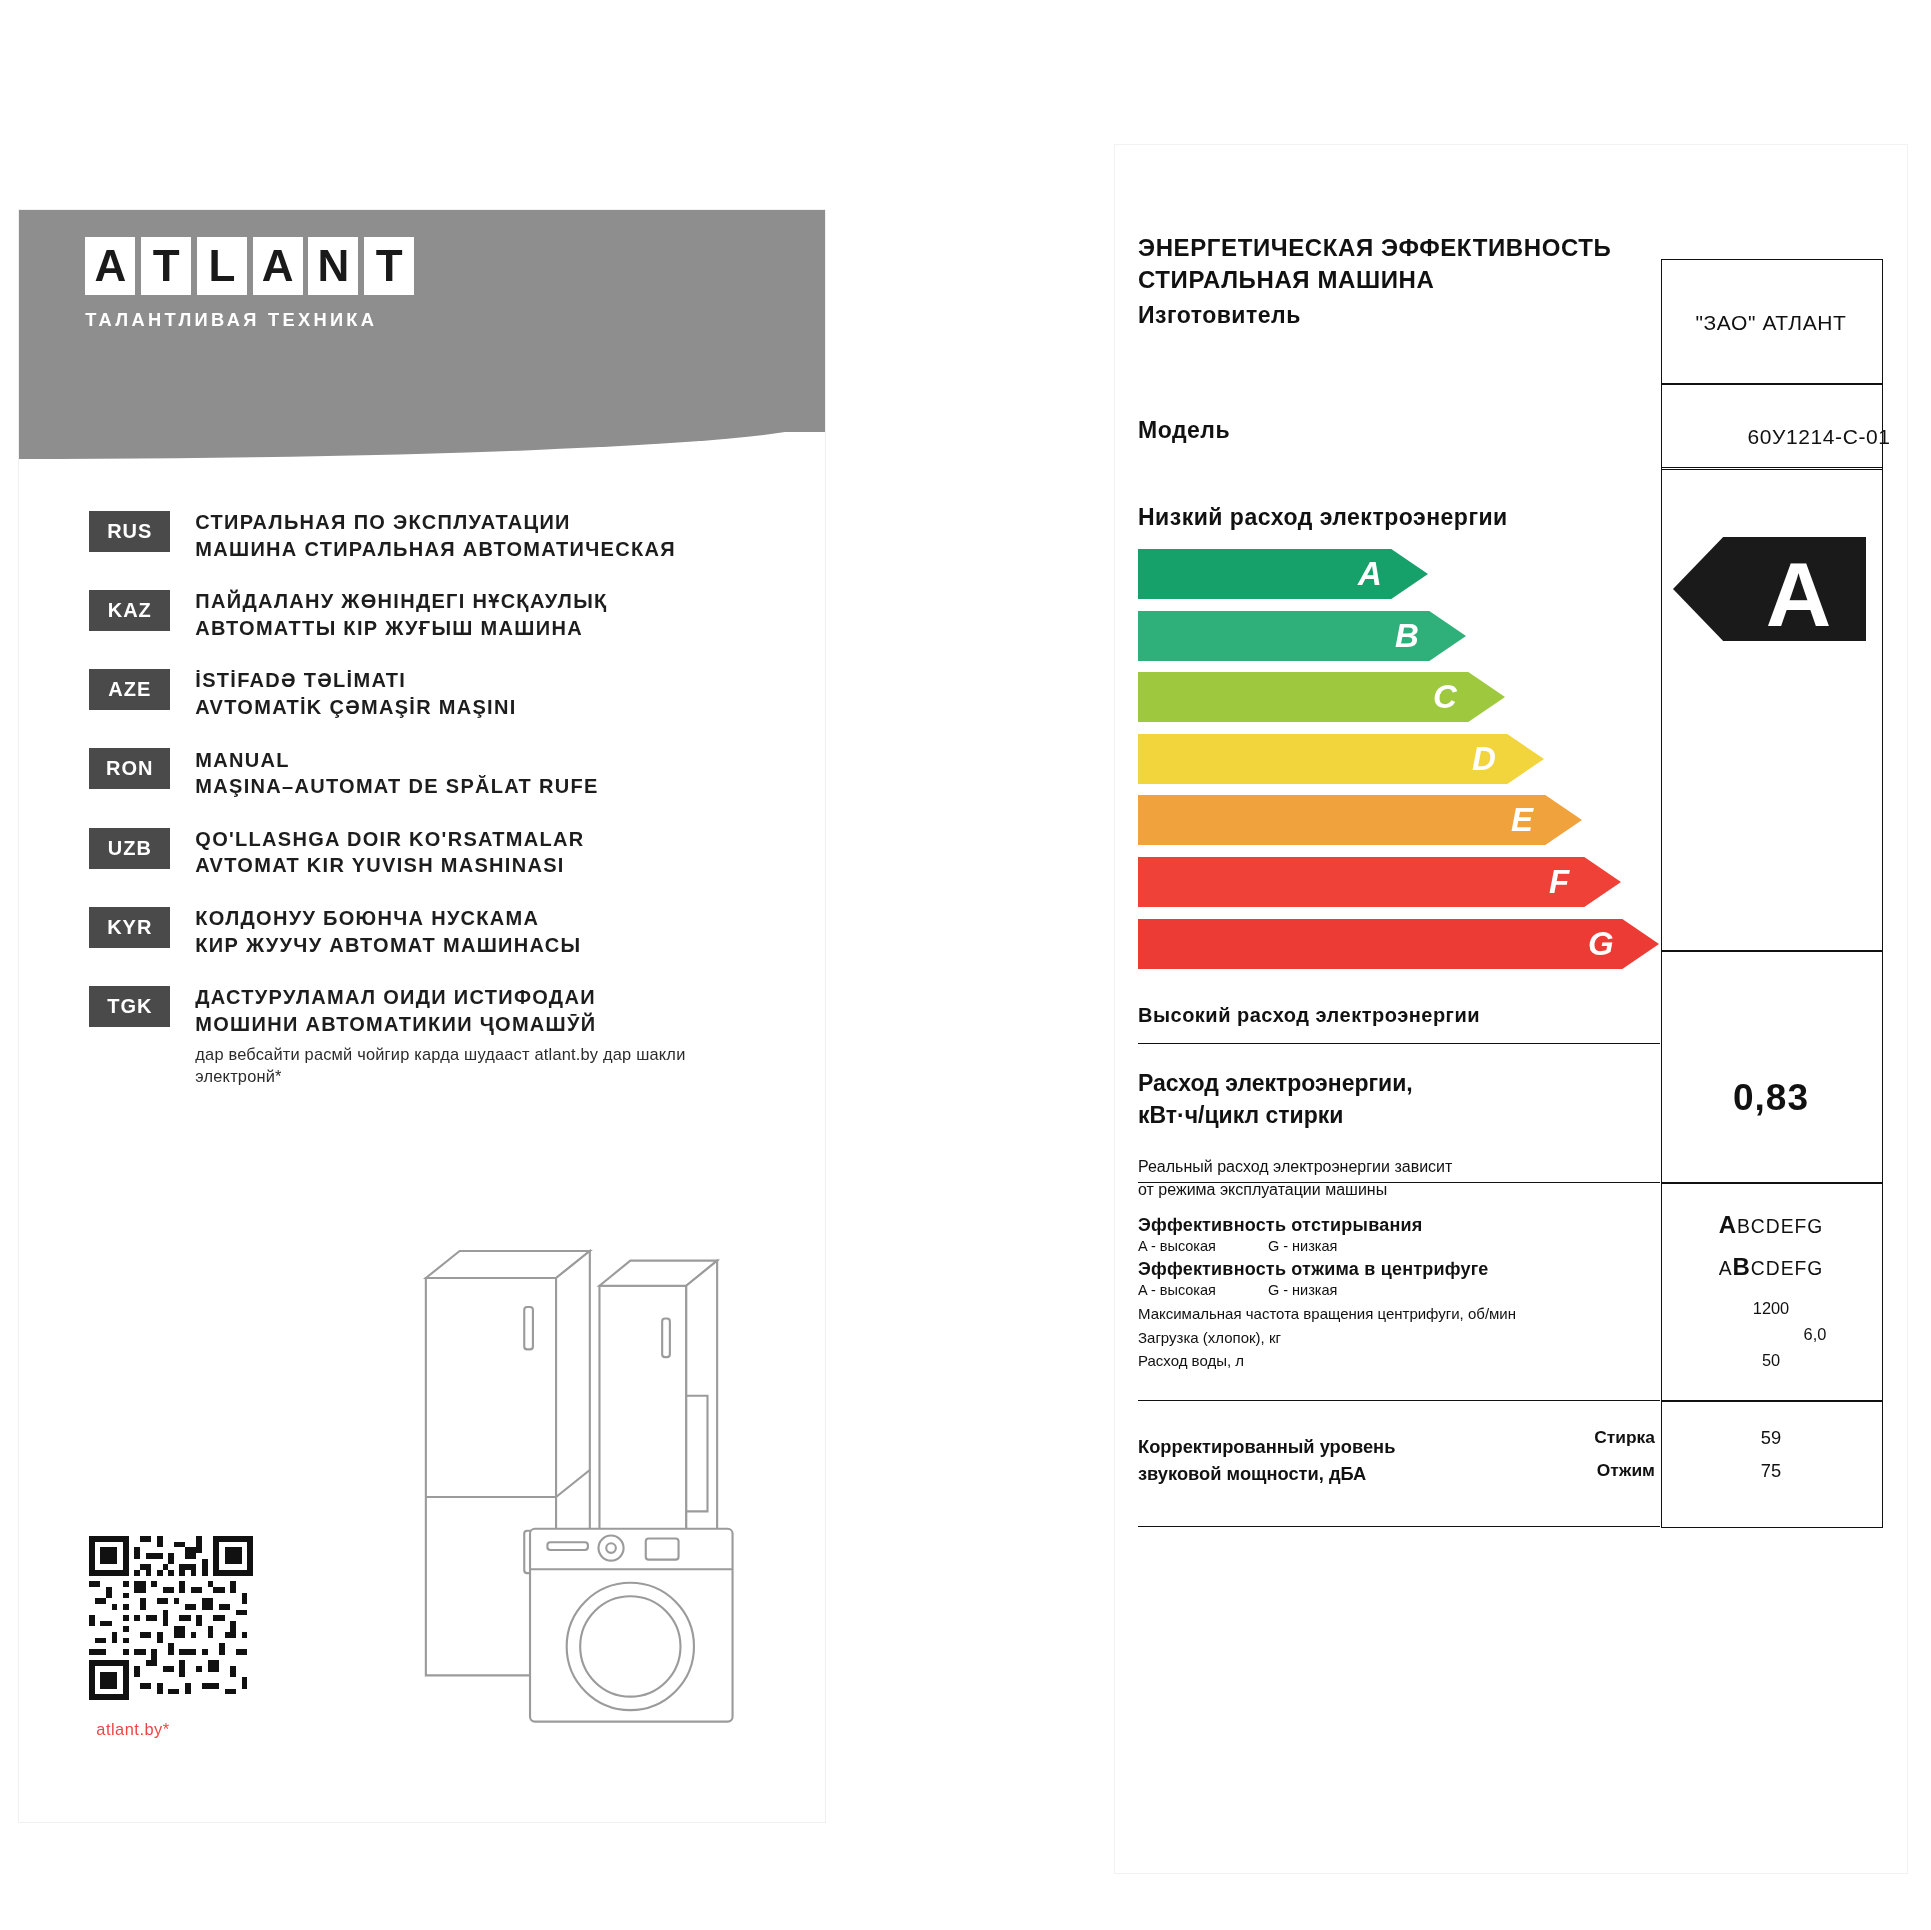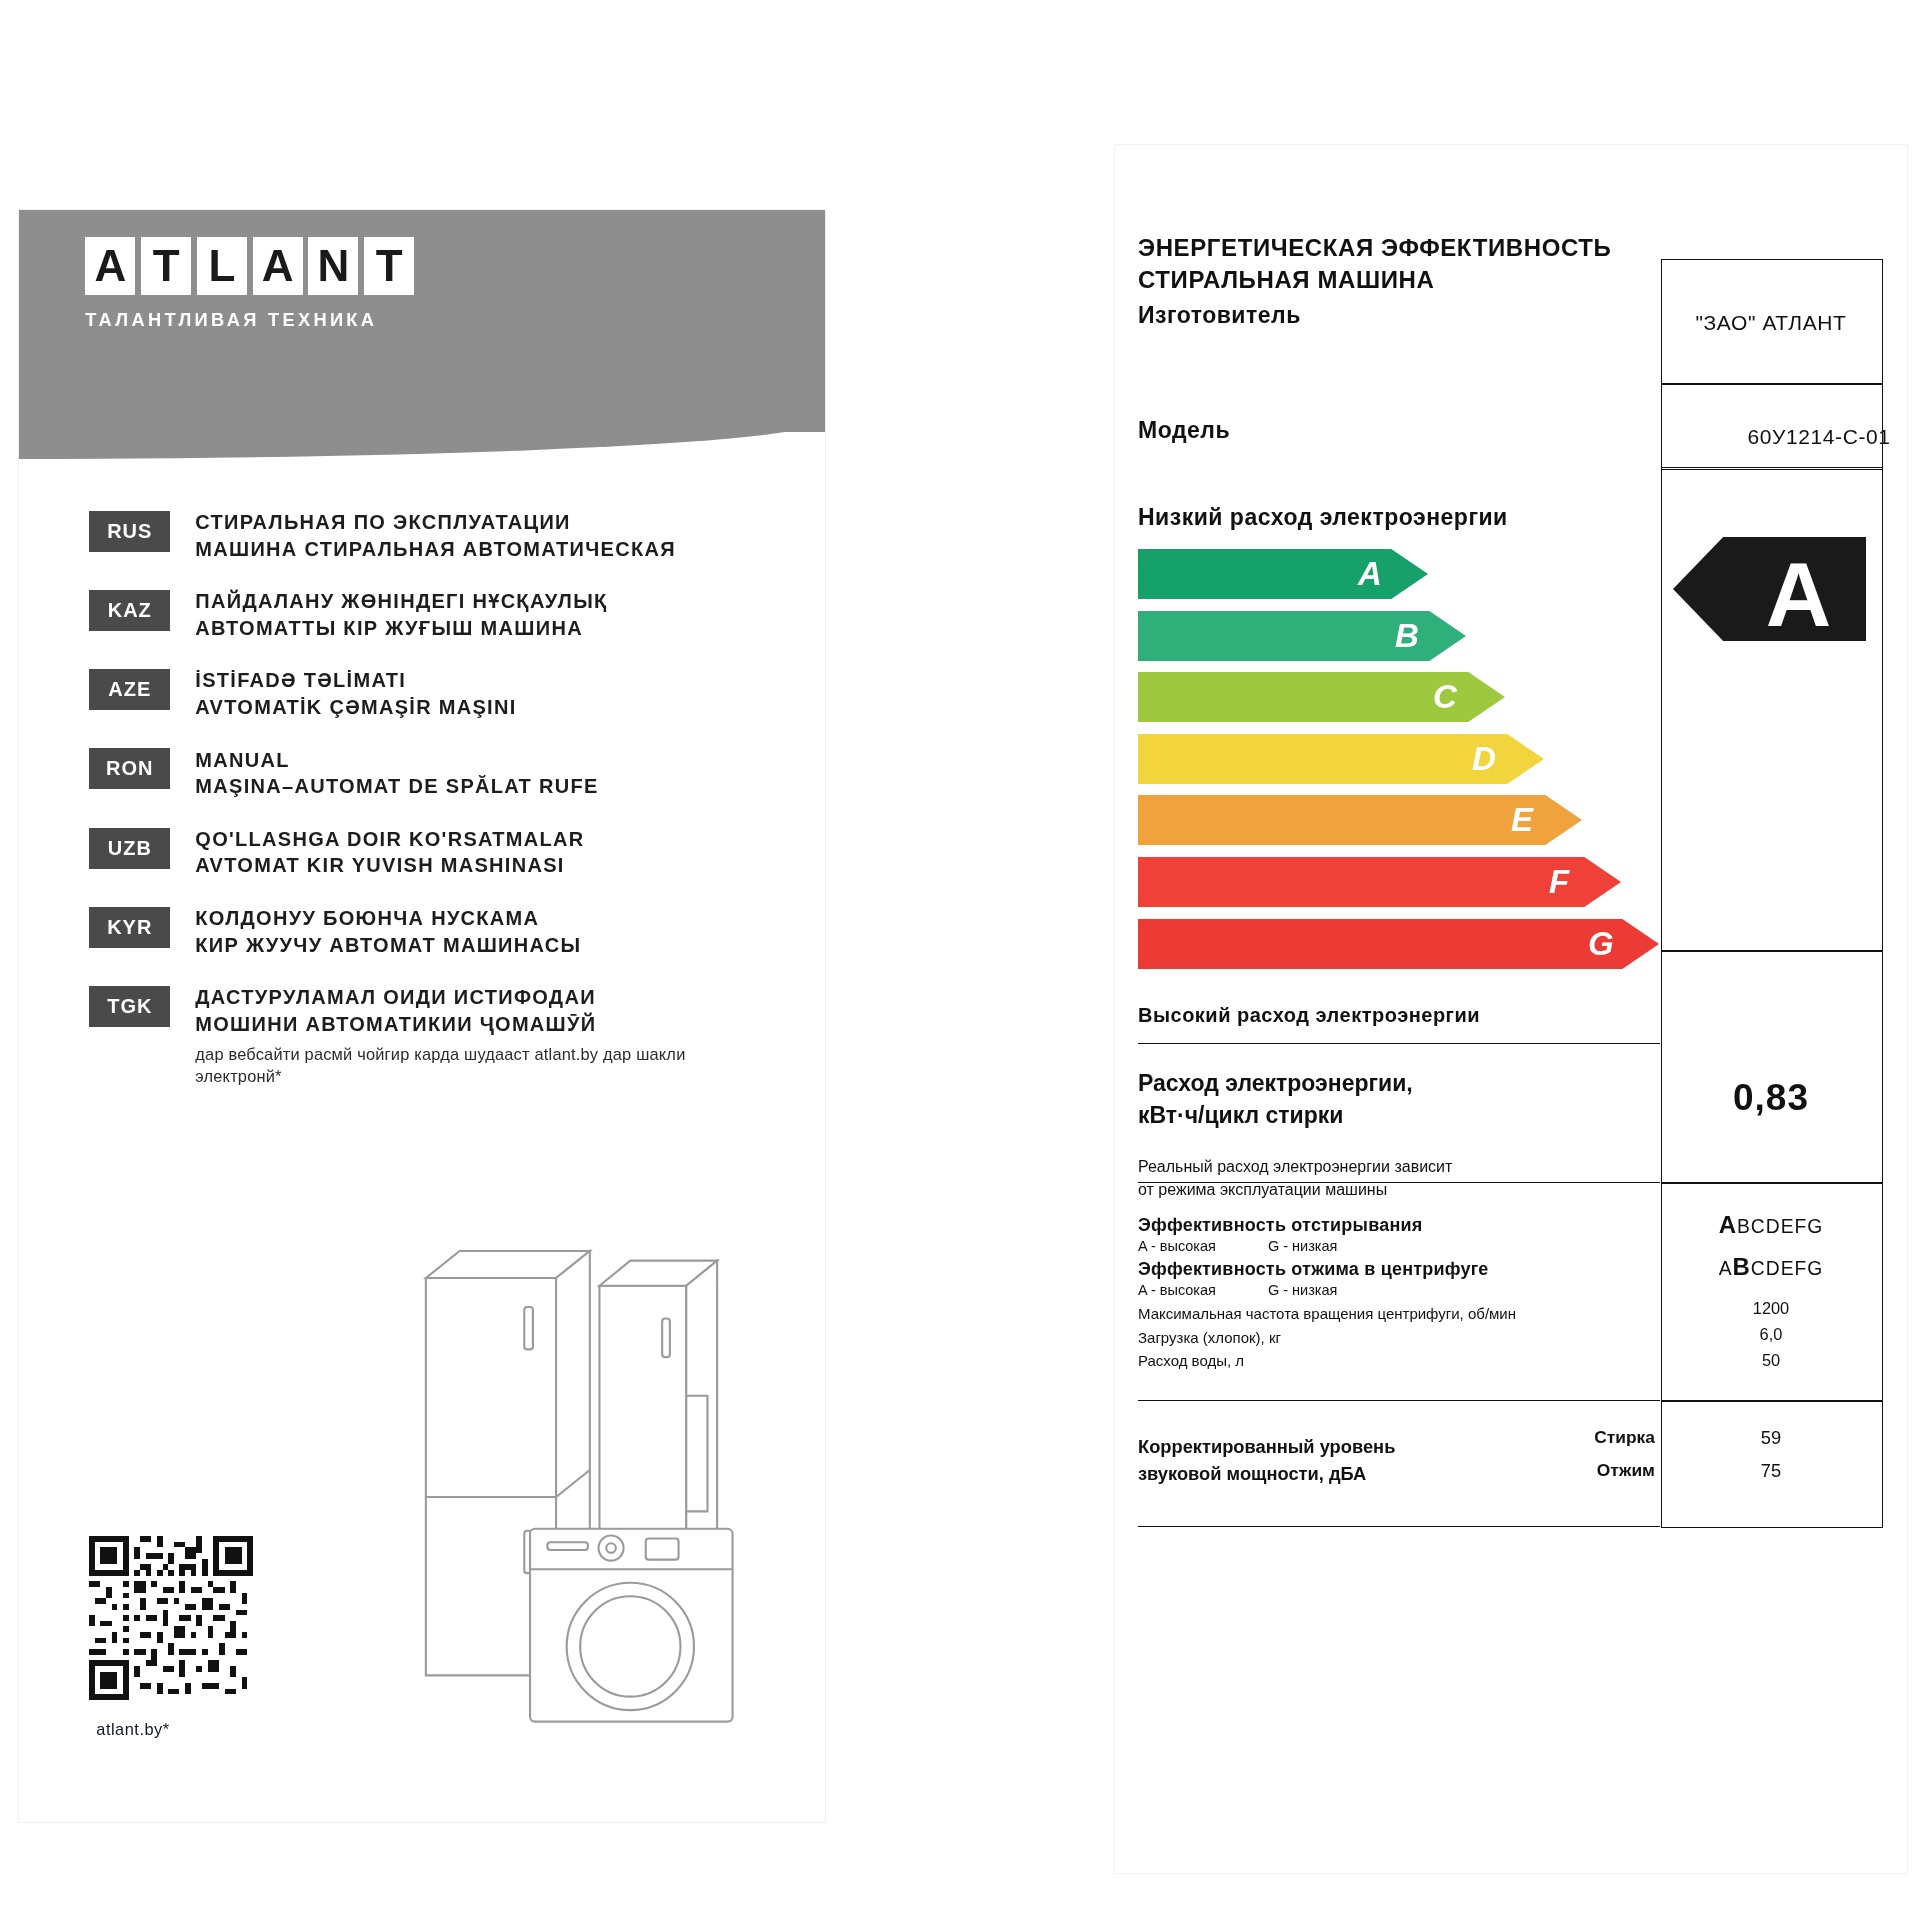--- a/index.html
+++ b/index.html
@@ -127,21 +127,21 @@
     bottom: 122px;
     width: 164px;
     height: 164px;
   }
   .qr svg { display: block; }
   .site-label {
     position: absolute;
     left: 77px;
     bottom: 83px;
     font-size: 16.4px;
-    color: #0f172a;
+    color: #ef4444;
     letter-spacing: 0.5px;
   }
   .appliance-art {
     position: absolute;
     right: 23px;
     bottom: 79px;
     width: 434px;
     height: 521px;
   }
 
@@ -307,21 +307,21 @@
   .g1 { top: 1066px; }
   .g2 { top: 1108px; }
   .num-txt {
     position: absolute;
     left: 546px;
     width: 220px;
     text-align: center;
     font-size: 16.4px;
   }
   .n1 { top: 1154px; }
-  .n2 { top: 1180px; }
+  .n2 { top: 1180px; padding-left: 44px; }
   .n3 { top: 1206px; }
 
   .noise-block {
     position: absolute;
     left: 23px;
     top: 1278px;
     font-size: 18.3px;
     font-weight: bold;
     line-height: 1.5;
     white-space: pre-line;

